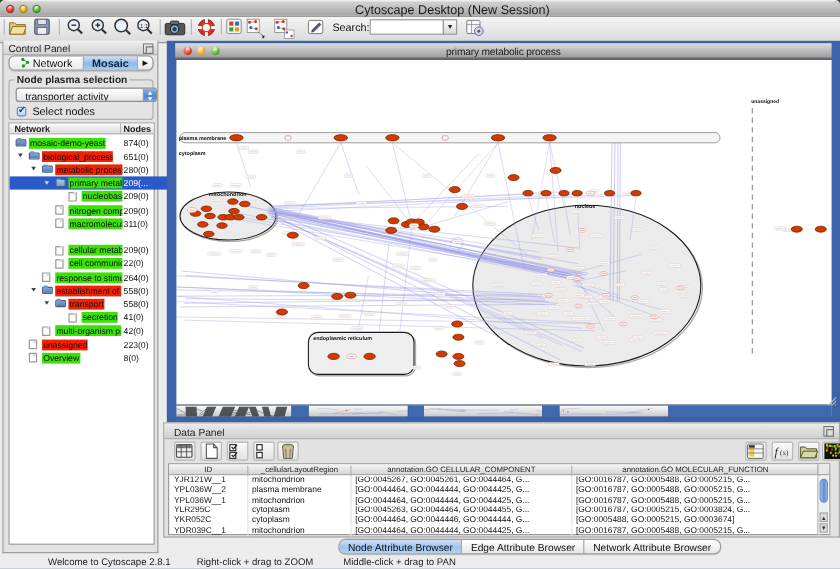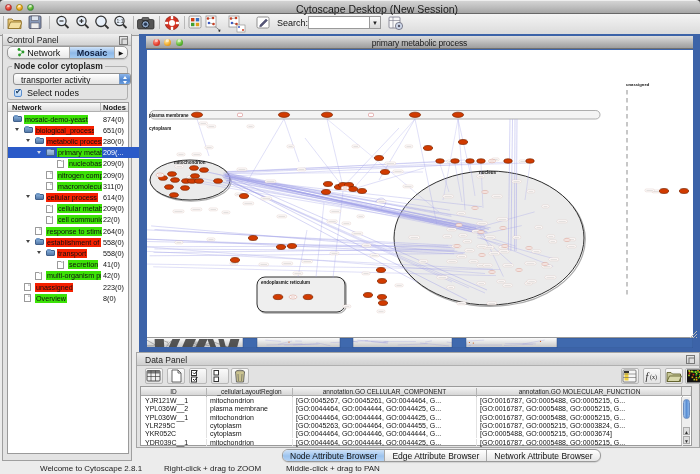--- a/index.html
+++ b/index.html
@@ -204,21 +204,21 @@
           <circle cx="2" cy="1.5" r="1.4" fill="#2a9a2a"></circle>
           <circle cx="6" cy="4" r="1.4" fill="#2a9a2a"></circle>
           <circle cx="2.5" cy="7" r="1.4" fill="#2a9a2a"></circle>
           <line x1="2" y1="1.5" x2="6" y2="4" stroke="#2a9a2a" stroke-width="0.7"></line>
           <line x1="2.5" y1="7" x2="6" y2="4" stroke="#2a9a2a" stroke-width="0.7"></line>
         </svg> Network</div>
       <div class="s2">Mosaic</div>
       <div class="s3">▶</div>
     </div>
     <div id="groupbox"></div>
-    <div id="grouplabel">Node color cytoplasm</div>
+    <div id="grouplabel">Node plasma selection</div>
     <div id="combo">
       <div class="txt">transporter activity</div>
       <div class="btn"></div>
     </div>
     <div id="cb"></div>
     <div id="cblabel">Select nodes</div>
     <div id="treebox">
       <div id="treehead">
         <span class="n1">Network</span>
         <div class="dv"></div>
@@ -254,26 +254,20 @@
       </div>
       <div class="trow" style="top:66.5px">
         <div class="file" style="left:38px"></div>
         <div class="lbl gg" style="left:49px;max-width:45px;overflow:hidden">nitrogen compo</div>
         <div class="val">209(0)</div>
       </div>
       <div class="trow" style="top:77.7px">
         <div class="file" style="left:38px"></div>
         <div class="lbl gg" style="left:49px;max-width:45px;overflow:hidden">macromolecule</div>
         <div class="val">311(0)</div>
-      </div>
-      <div class="trow" style="top:88.9px">
-        <div class="arr" style="left:18px"></div>
-        <div class="fold" style="left:27px"></div>
-        <div class="lbl rr" style="left:38px;max-width:56px;overflow:hidden">cellular process</div>
-        <div class="val">614(0)</div>
       </div>
       <div class="trow" style="top:100.1px">
         <div class="file" style="left:38px"></div>
         <div class="lbl gg" style="left:49px;max-width:45px;overflow:hidden">cellular metabo</div>
         <div class="val">209(0)</div>
       </div>
       <div class="trow" style="top:111.3px">
         <div class="file" style="left:38px"></div>
         <div class="lbl gg" style="left:49px;max-width:45px;overflow:hidden">cell communicat</div>
         <div class="val">22(0)</div>

